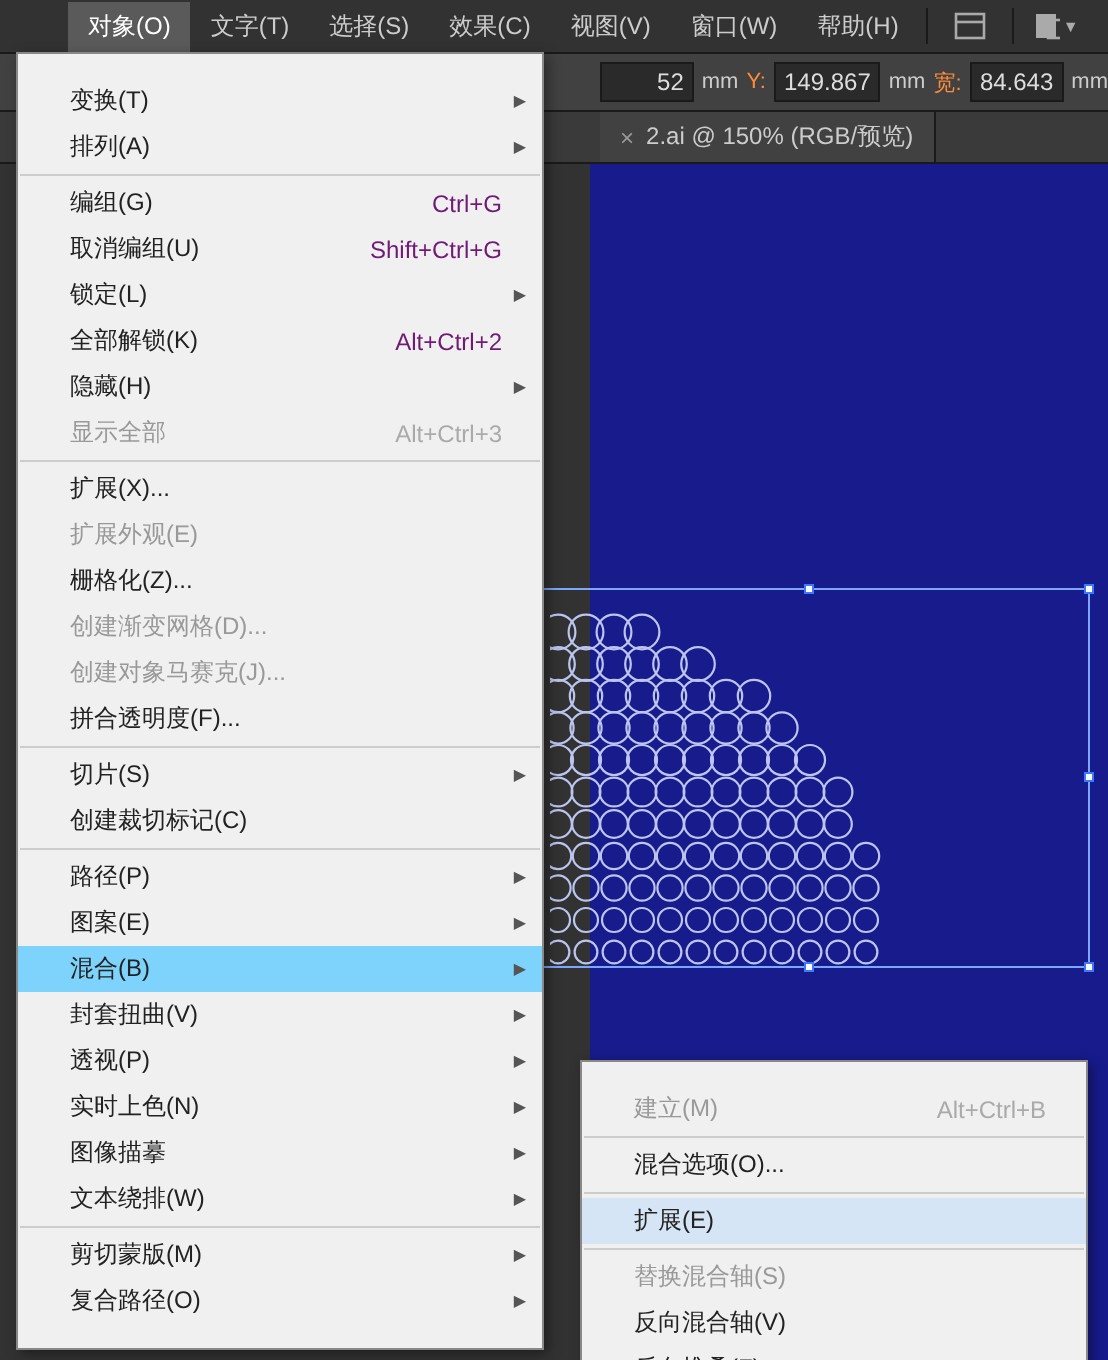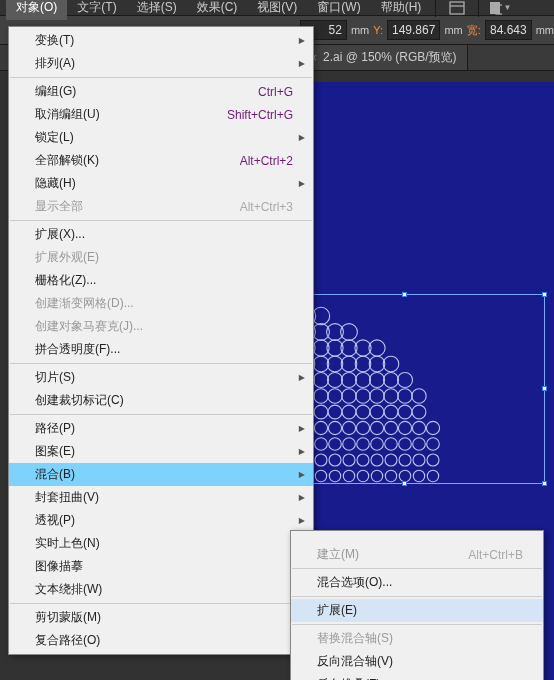--- a/index.html
+++ b/index.html
@@ -1,37 +1,37 @@
 <!DOCTYPE html>
 <html><head>
 <meta charset="utf-8">
 <style>
 *{margin:0;padding:0;box-sizing:border-box;font-family:"Microsoft YaHei",SimSun,sans-serif;font-size:12px;}
 body{width:554px;height:680px;background:#323232;overflow:hidden;position:relative;}
-.menubar{height:15px;background:#323232;display:flex;align-items:center;padding-left:6px;color:#ccc;}
+.menubar{height:26px;background:#323232;display:flex;align-items:center;padding-left:6px;color:#ccc;margin-left:28px;}
 .menubar .mi{padding:4px 10px;cursor:default;}
 .menubar .mi.active{background:#5a5a5a;color:#fff;}
 .menubar .sep{width:1px;height:18px;background:#1a1a1a;margin:0 4px;}
 .menubar .tb-icon{width:22px;height:18px;margin:0 6px;display:flex;align-items:center;justify-content:center;}
 .menubar svg{stroke:#aaa;fill:none;stroke-width:1.3;}
 .toolbar{height:30px;background:#414141;display:flex;align-items:center;padding-left:300px;color:#ccc;gap:4px;border-top:1px solid #1a1a1a;border-bottom:1px solid #1a1a1a;}
 .toolbar .val{background:#2a2a2a;border:1px solid #1a1a1a;padding:2px 4px;width:56px;text-align:right;color:#ddd;}
 .toolbar .lbl{font-size:11px;color:#ccc;}
 .toolbar .or{color:#ff8c3a;}
 .tabs{height:26px;background:#3a3a3a;display:flex;align-items:flex-end;padding-left:300px;border-bottom:1px solid #1a1a1a;}
 .tabs .tab{background:#414141;padding:4px 10px;color:#ccc;font-size:11px;border-top:1px solid #1a1a1a;border-right:1px solid #1a1a1a;display:flex;align-items:center;gap:6px;}
 .tabs .tab .x{color:#999;}
 .canvas{position:absolute;left:295px;top:82px;right:0;bottom:0;background:#171b8c;}
 .circles{position:absolute;left:-20px;top:210px;width:280px;height:280px;}
 .sel{position:absolute;left:-30px;top:212px;width:280px;height:190px;border:1px solid #7aa7ff;}
 .sel .h{position:absolute;width:5px;height:5px;background:#fff;border:1px solid #3b7aff;}
 .sel .h.tl{left:-3px;top:-3px;}.sel .h.tr{right:-3px;top:-3px;}.sel .h.bl{left:-3px;bottom:-3px;}.sel .h.br{right:-3px;bottom:-3px;}
 .sel .h.tm{left:50%;top:-3px;margin-left:-3px;}.sel .h.bm{left:50%;bottom:-3px;margin-left:-3px;}
 .sel .h.ml{left:-3px;top:50%;margin-top:-3px;}.sel .h.mr{right:-3px;top:50%;margin-top:-3px;}
-.menu{position:absolute;left:8px;top:26px;width:306px;background:#f0f0f0;border:1px solid #888;box-shadow:2px 2px 6px rgba(0,0,0,.4);padding:2px 0;}
+.menu{position:absolute;left:8px;top:26px;width:264px;background:#f0f0f0;border:1px solid #888;box-shadow:2px 2px 6px rgba(0,0,0,.4);padding:12px 0;}
 .menu .sep{height:1px;background:#ccc;margin:2px 1px;}
 .menu .it{display:flex;align-items:center;padding:3px 20px 3px 26px;color:#222;font-size:13px;position:relative;}
 .menu .it.dis{color:#999;}
 .menu .it.hl{background:#7dd3fc;}
 .menu .it .sc{margin-left:auto;color:#701a75;font-size:12px;}
 .menu .it.dis .sc{color:#aaa;}
 .menu .it.sub::after{content:"▶";position:absolute;right:8px;font-size:8px;color:#555;}
 .submenu{position:absolute;left:290px;top:490px;width:254px;background:#f0f0f0;border:1px solid #888;box-shadow:2px 2px 6px rgba(0,0,0,.4);padding:12px 0;margin-top:40px;}
 .submenu .it{display:flex;align-items:center;padding:3px 20px 3px 26px;color:#222;font-size:13px;position:relative;}
 .submenu .it.dis{color:#999;}

